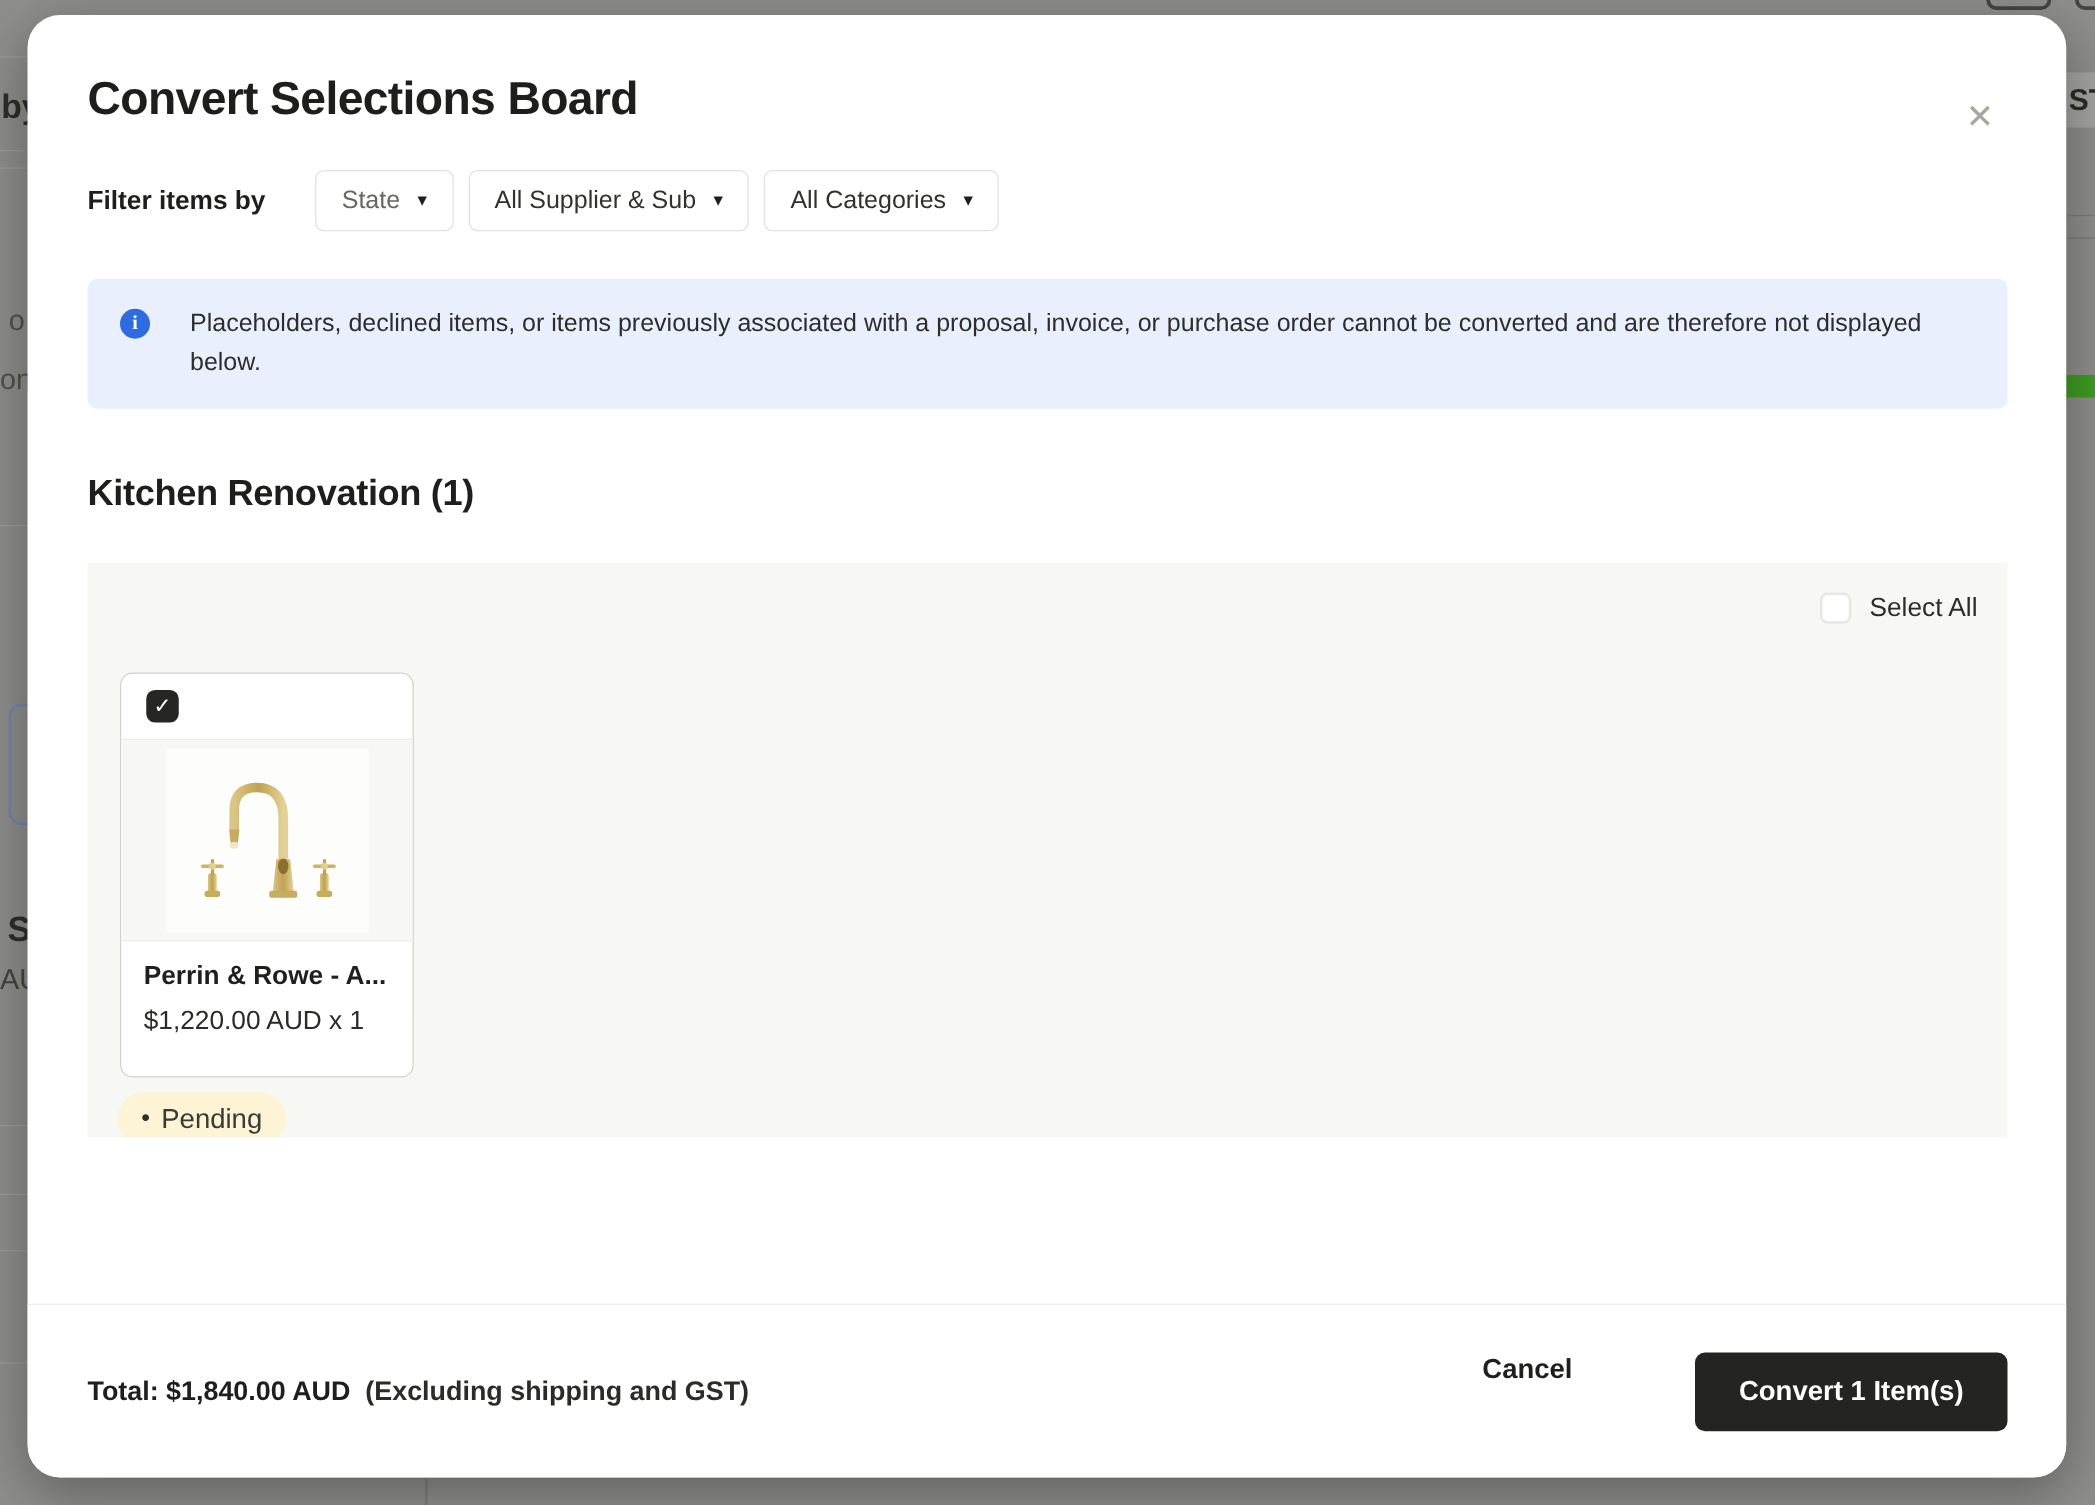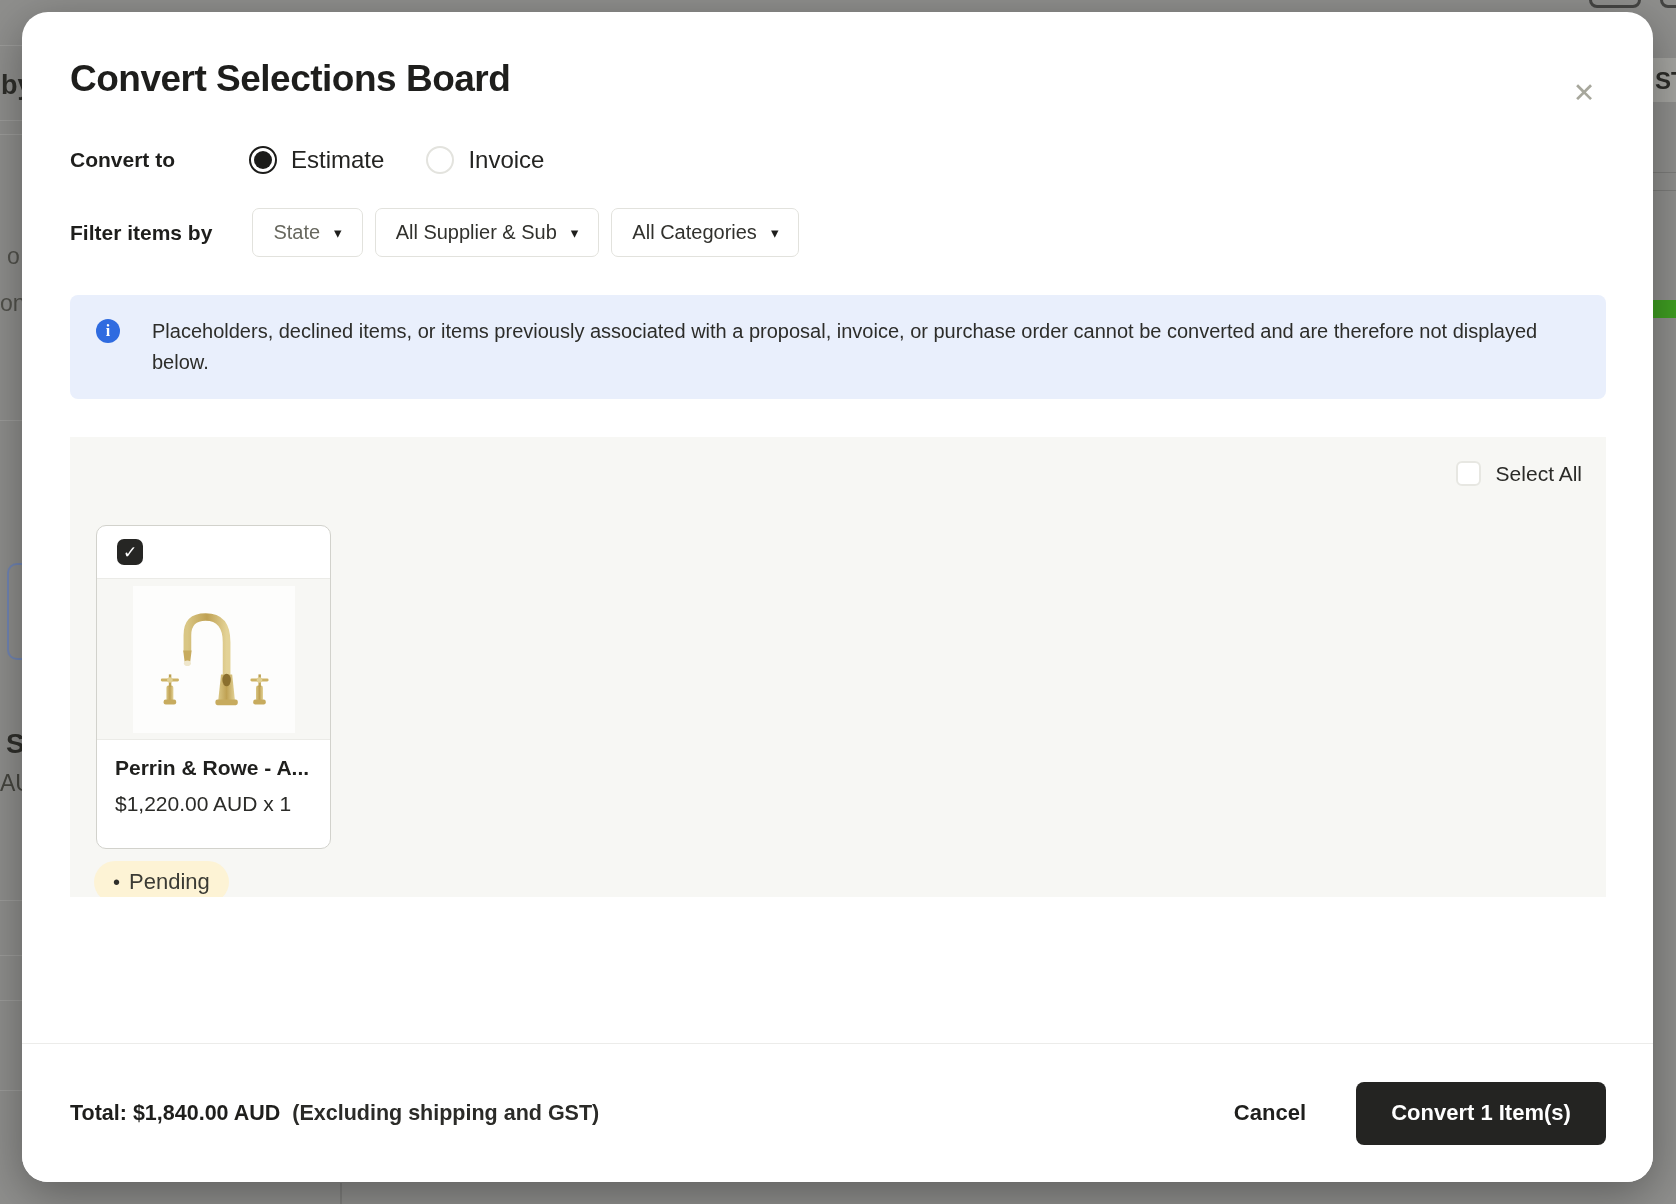--- a/index.html
+++ b/index.html
@@ -78,21 +78,21 @@
                  display:flex;align-items:center;padding:0 19px;}
   .pending-dot{font-size:20px;color:#2e2e2a;line-height:1;}
   .pending-text{margin-left:9px;font-size:22px;color:#3b3b35;}
 
   
   .modal-footer{position:absolute;left:0;right:0;bottom:0;height:139px;border-top:1px solid #ececea;
                 display:flex;align-items:center;justify-content:space-between;padding:0 47px 0 48px;background:#fff;}
   .total-wrap{font-size:21.5px;color:#2b2b28;}
   .total-bold{font-weight:700;color:#1e1e1c;}
   .total-note{font-weight:700;margin-left:6px;}
-  .footer-actions{display:flex;align-items:center;}
+  .footer-actions{display:flex;align-items:flex-start;gap:48px;}
   .cancel-btn{font-size:22px;font-weight:700;color:#1f1f1d;cursor:pointer;margin-right:50px;}
   .convert-btn{width:250px;height:63px;background:#242422;color:#fff;border:none;border-radius:8px;
                font-size:22px;font-weight:700;cursor:pointer;display:flex;align-items:center;justify-content:center;}
 </style>
 </head>
 <body>
 
 <div id="stage">
 
   <div class="bg-line" style="left:0;top:45px;width:22px;"></div>
@@ -121,31 +121,20 @@
   <div class="bg-green" style="left:1653px;top:300px;width:23px;height:18px;"></div>
 
   <div class="bg-vline" style="left:340px;top:1183px;height:21px;"></div>
 
   <div class="modal">
 
     <div class="close-btn">✕</div>
 
     <h1 class="modal-title">Convert Selections Board</h1>
 
-    <div class="convert-row">
-      <span class="row-label">Convert to</span>
-      <div class="radio-option first">
-        <span class="radio-circle selected"></span>
-        <span class="radio-text">Estimate</span>
-      </div>
-      <div class="radio-option second">
-        <span class="radio-circle unselected"></span>
-        <span class="radio-text">Invoice</span>
-      </div>
-    </div>
 
     <div class="filter-row">
       <span class="row-label">Filter items by</span>
       <div class="dropdown muted dd-gap1">
         <span class="dd-label">State</span>
         <span class="caret">▾</span>
       </div>
       <div class="dropdown dd-gap">
         <span class="dd-label">All Supplier &amp; Sub</span>
         <span class="caret">▾</span>
@@ -154,20 +143,21 @@
         <span class="dd-label">All Categories</span>
         <span class="caret">▾</span>
       </div>
     </div>
 
     <div class="banner">
       <div class="info-icon">i</div>
       <div class="banner-text">Placeholders, declined items, or items previously associated with a proposal, invoice, or purchase order cannot be converted and are therefore not displayed below.</div>
     </div>
 
+    <h2 class="section-title">Kitchen Renovation (1)</h2>
 
     <div class="panel">
 
       <div class="select-all">
         <span class="sa-checkbox"></span>
         <span class="sa-label">Select All</span>
       </div>
 
       <div class="card">
         <div class="card-header">

